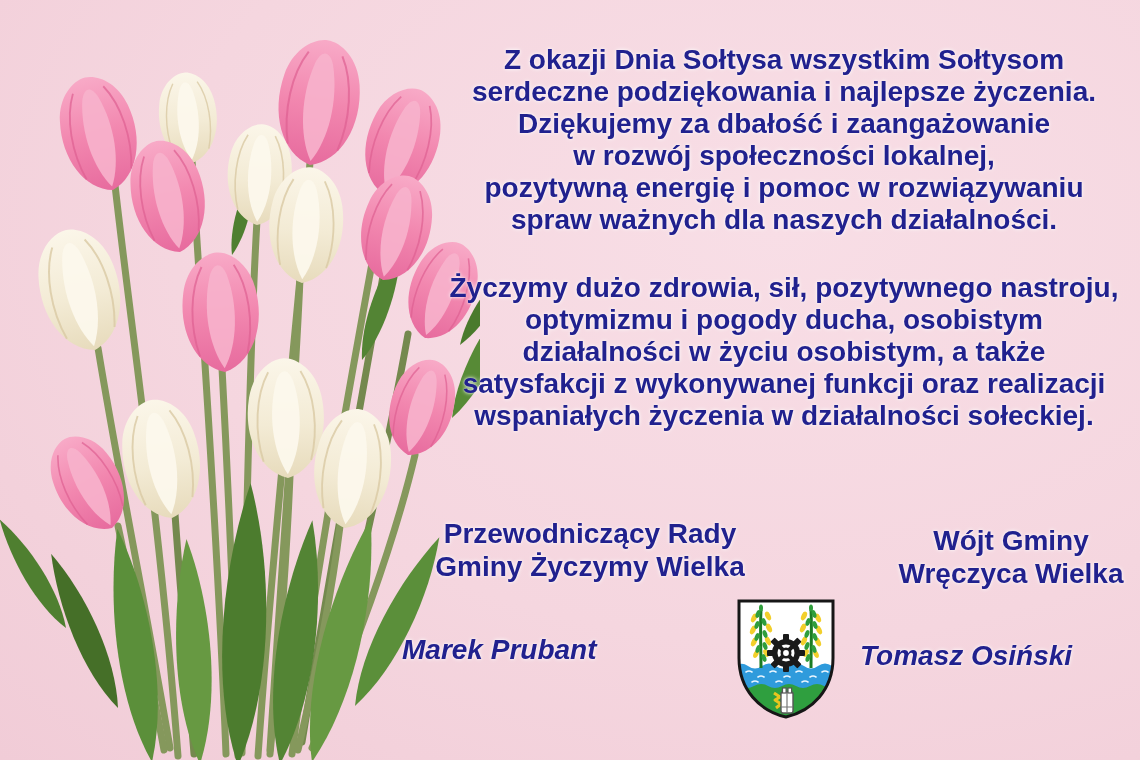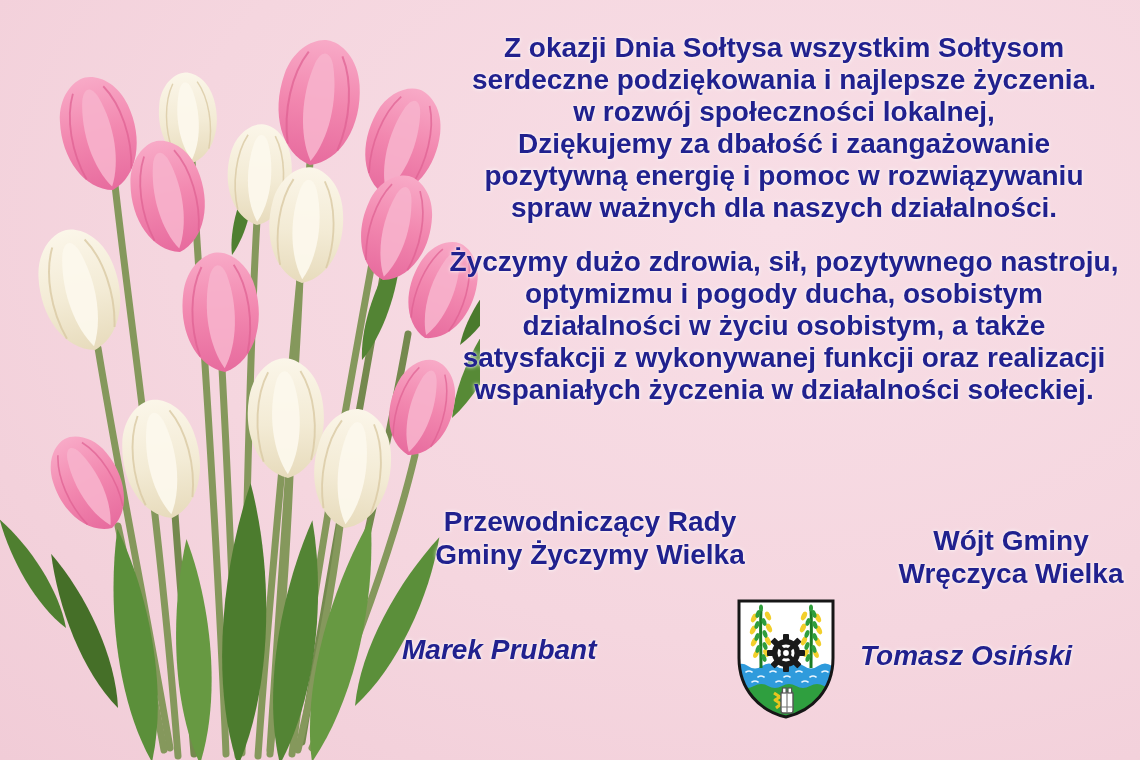--- a/index.html
+++ b/index.html
@@ -10,26 +10,26 @@
     overflow:hidden;
     font-family:"Liberation Sans", sans-serif;
   }
   .bouquet{position:absolute;left:0;top:0;width:480px;height:760px;}
   .txt{
     color:#21218e;
     font-weight:bold;
     text-shadow:0 0 4px rgba(255,255,255,0.9), 0 0 2px rgba(255,255,255,0.7);
   }
   .greeting{
-    position:absolute;left:428px;top:32px;width:712px;
+    position:absolute;left:428px;top:44px;width:712px;
     text-align:center;font-size:28px;line-height:32px;
   }
-  .para2{margin-top:22px;}
+  .para2{margin-top:36px;}
   .sig-title{position:absolute;text-align:center;font-size:28px;line-height:33px;}
-  .sig-left{left:418px;top:505px;width:344px;}
+  .sig-left{left:418px;top:517px;width:344px;}
   .sig-right{left:860px;top:524px;width:302px;}
   .sig-name{position:absolute;text-align:left;font-size:28px;font-style:italic;}
   .name-left{left:402px;top:634px;width:300px;}
   .name-right{left:860px;top:640px;width:300px;}
   .crest{position:absolute;left:734px;top:596px;width:104px;height:128px;}
   .crest svg{display:block;width:104px;height:128px;}
 </style>
 </head>
 <body>
 
@@ -117,22 +117,22 @@
       <use href="#leaf" fill="#4f7f30" transform="translate(66,628) rotate(-32) scale(0.62)"></use>
       <use href="#leaf" fill="#679942" transform="translate(200,764) rotate(-4) scale(1.1)"></use>
       <use href="#leaf" fill="#538434" transform="translate(280,764) rotate(7) scale(1.2)"></use>
     </g>
   </svg>
 
   <div class="greeting txt">
     <div>
       <div>Z okazji Dnia Sołtysa wszystkim Sołtysom</div>
       <div>serdeczne podziękowania i najlepsze życzenia.</div>
+      <div>Dziękujemy za dbałość i zaangażowanie</div>
       <div>w rozwój społeczności lokalnej,</div>
-      <div>Dziękujemy za dbałość i zaangażowanie</div>
       <div>pozytywną energię i pomoc w rozwiązywaniu</div>
       <div>spraw ważnych dla naszych działalności.</div>
     </div>
     <div class="para2">
       <div>Życzymy dużo zdrowia, sił, pozytywnego nastroju,</div>
       <div>optymizmu i pogody ducha, osobistym</div>
       <div>działalności w życiu osobistym, a także</div>
       <div>satysfakcji z wykonywanej funkcji oraz realizacji</div>
       <div>wspaniałych życzenia w działalności sołeckiej.</div>
     </div>

